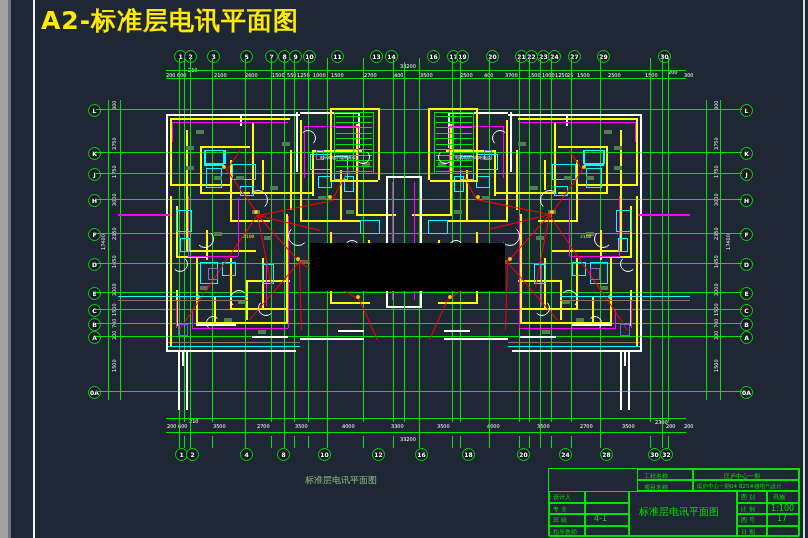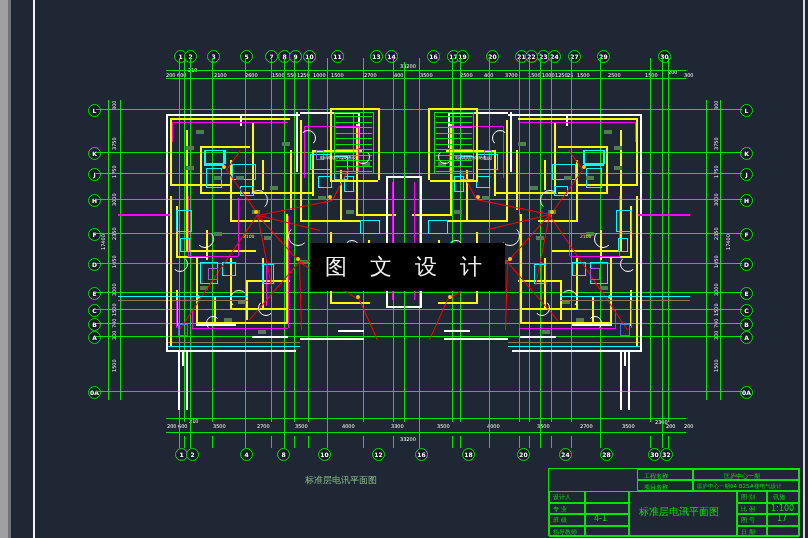--- a/index.html
+++ b/index.html
@@ -62,20 +62,21 @@
 </head>
 <body>
 
 <div id="root">
 
   <div class="gutter"></div>
   <div class="gutter2"></div>
   <div class="sheet-border-v"></div>
   <div class="sheet-border-r"></div>
 
+  <div class="dwg-title">A2-标准层电讯平面图</div>
 
   <div>
     <div class="bub sm" style="left:174px;top:50px;">1</div>
     <div class="bub sm" style="left:184px;top:50px;">2</div>
     <div class="bub sm" style="left:207px;top:50px;">3</div>
     <div class="bub sm" style="left:240px;top:50px;">5</div>
     <div class="bub sm" style="left:265px;top:50px;">7</div>
     <div class="bub sm" style="left:278px;top:50px;">8</div>
     <div class="bub sm" style="left:289px;top:50px;">9</div>
     <div class="bub sm" style="left:303px;top:50px;">10</div>
@@ -674,21 +675,20 @@
       <div class="ln w" style="left: 186px; top: 352px; width: 1.6px; height: 58px;"></div>
       <div class="ln w" style="left: 620px; top: 352px; width: 1.6px; height: 58px;"></div>
     </div>
 
   <div class="wtxt" style="left:320px;top:156px;font-size:4px;">电讯电缆沿墙暗敷设</div>
   <div class="wtxt" style="left:455px;top:156px;font-size:4px;">电讯电缆沿墙暗敷设</div>
   <div class="ytxt" style="left:243px;top:235px;">2100</div>
   <div class="ytxt" style="left:580px;top:235px;">2100</div>
 
   <div class="wm-band"></div>
-  <div class="wm-text">图 文 设 计</div>
 
   <div class="caption">标准层电讯平面图</div>
 
   <div class="tb">
 
     <div class="tbc" style="left:88px;top:0px;width:56px;height:11px;"></div>
     <div class="tbc" style="left:144px;top:0px;width:106px;height:11px;"></div>
     <div class="tbc" style="left:88px;top:11px;width:56px;height:11px;"></div>
     <div class="tbc" style="left:144px;top:11px;width:106px;height:11px;"></div>
 

